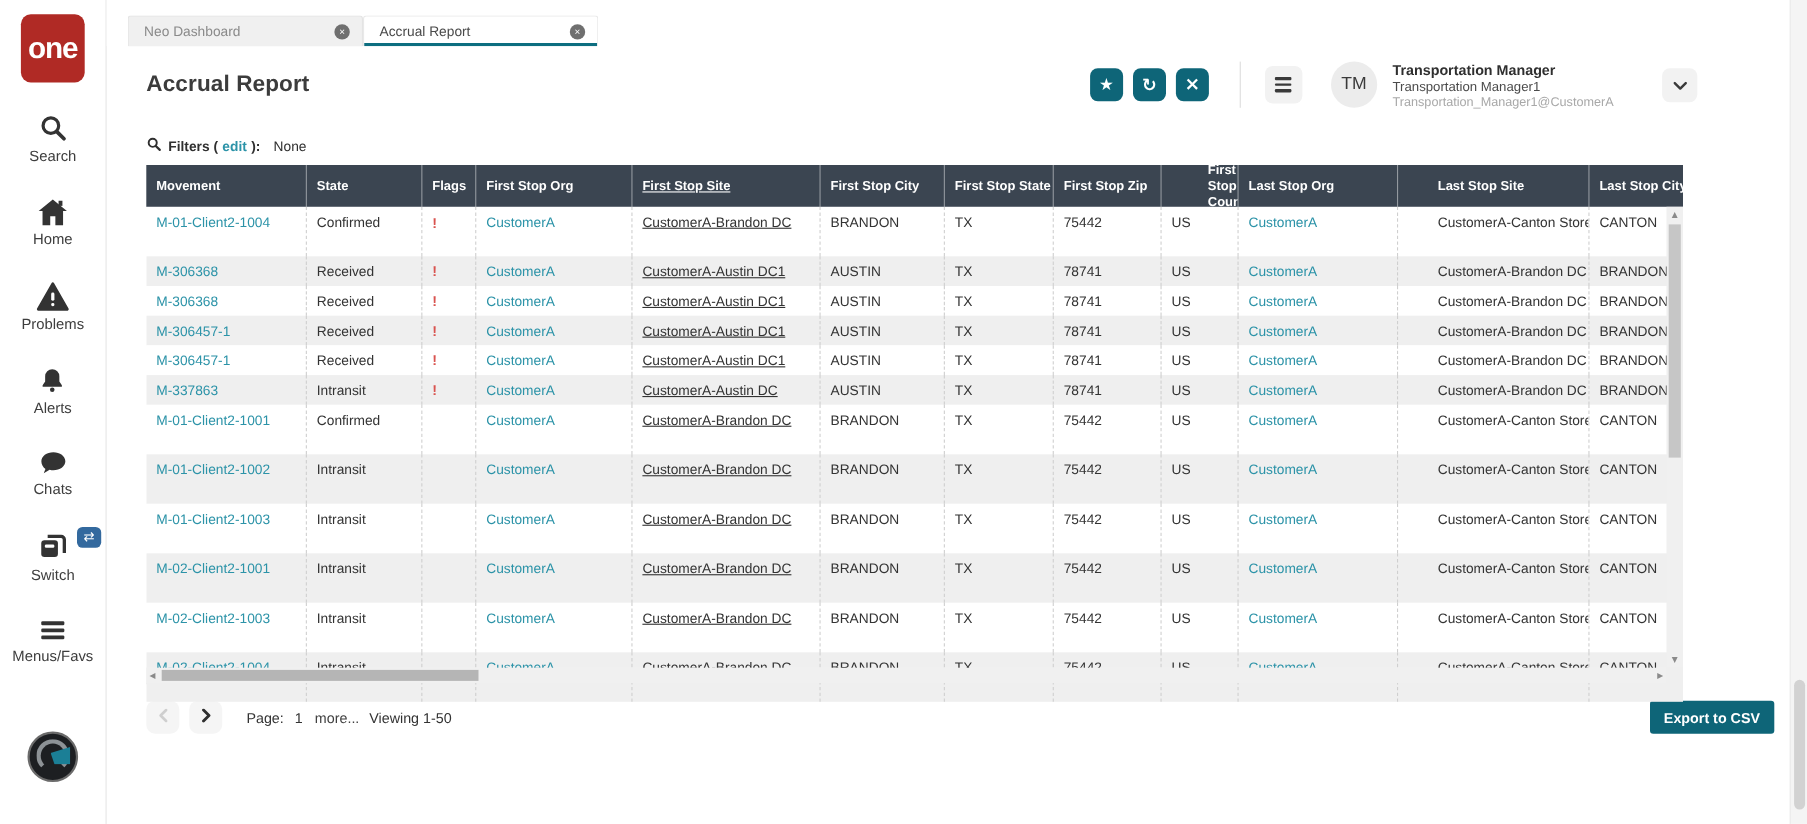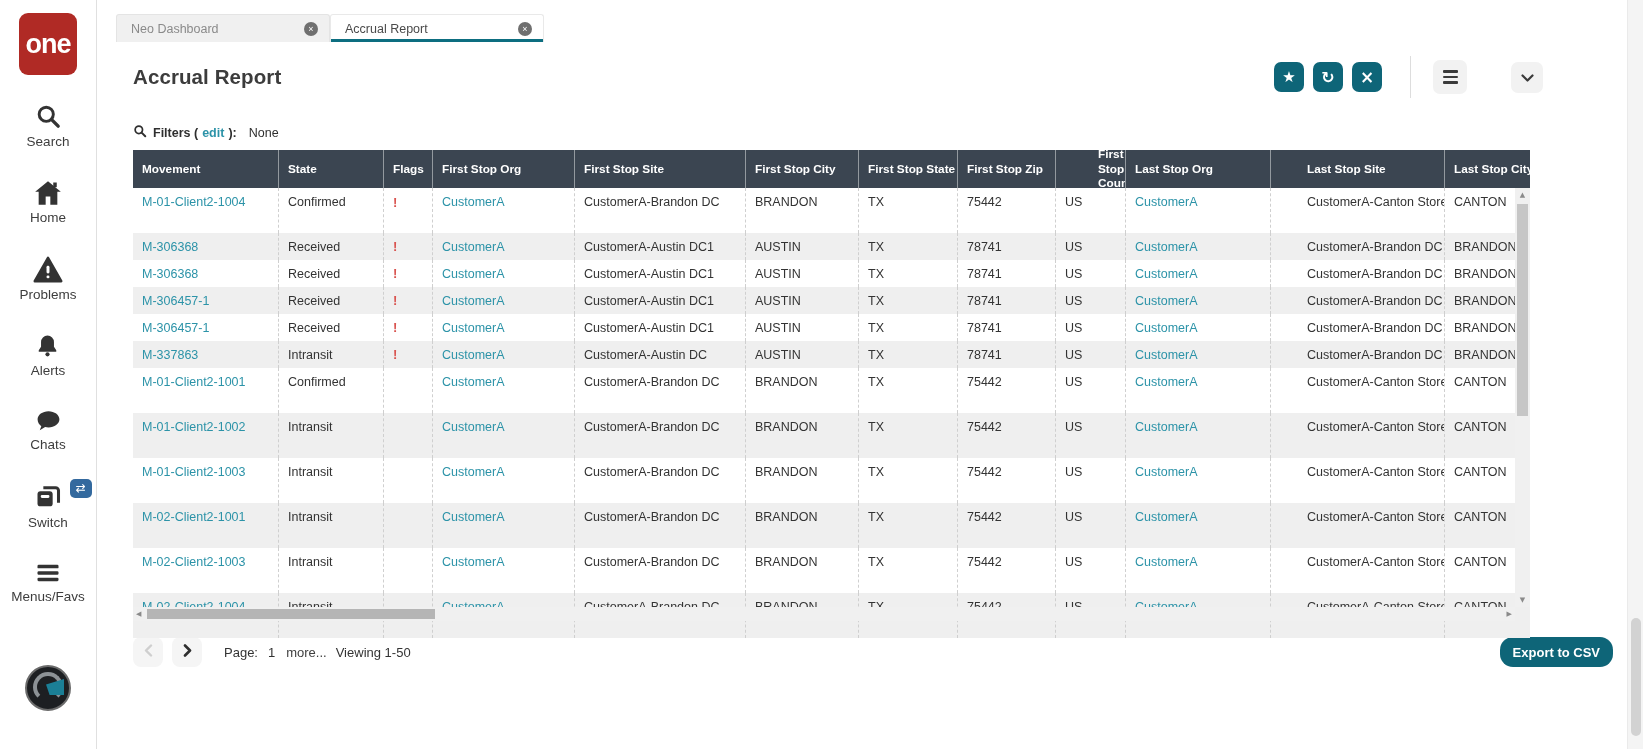--- a/index.html
+++ b/index.html
@@ -91,21 +91,21 @@
   .tr.short { height:27px; } .tr.tall { height:45px; }
   .td { font-size:12.5px; color:#333; display:flex; align-items:center; white-space:nowrap; }
   .tr.tall .td { align-items:flex-start; padding-top:7px; }
   .td:not(:first-child) { border-left:1px dashed #cfcfcf; }
   .cell-link { color:#2c93a8; cursor:pointer; }
   .td.flag { color:#d9534f; font-weight:bold; font-size:13px; }
   .thead .cell:nth-child(1),.tr .cell:nth-child(1){flex:0 0 145px;}
   .thead .cell:nth-child(2),.tr .cell:nth-child(2){flex:0 0 105px;}
   .thead .cell:nth-child(3),.tr .cell:nth-child(3){flex:0 0 49px;}
   .thead .cell:nth-child(4),.tr .cell:nth-child(4){flex:0 0 142px;}
-  .thead .cell:nth-child(5),.tr .cell:nth-child(5){flex:0 0 171px;}
+  .thead .cell:nth-child(5),.tr .cell:nth-child(5){flex:0 0 171px;text-decoration:underline;}
   .thead .cell:nth-child(6),.tr .cell:nth-child(6){flex:0 0 113px;}
   .thead .cell:nth-child(7),.tr .cell:nth-child(7){flex:0 0 99px;}
   .thead .cell:nth-child(8),.tr .cell:nth-child(8){flex:0 0 98px;}
   .thead .cell:nth-child(9),.tr .cell:nth-child(9){flex:0 0 70px;}
   .thead .cell:nth-child(10),.tr .cell:nth-child(10){flex:0 0 145px;}
   .thead .cell:nth-child(11),.tr .cell:nth-child(11){flex:0 0 174px;padding-left:36px;}
   .thead .cell:nth-child(12),.tr .cell:nth-child(12){flex:1;}
 
   .vscroll { position:absolute; right:0; top:0; width:15px; height:calc(100% - 14px);
              background:#f0f0f0; z-index:3; }
@@ -122,21 +122,21 @@
 
   
   .footer { display:flex; align-items:center; margin-top:15px; width:1480px; }
   .pg-btn { width:30px; height:30px; border:none; border-radius:8px; background:#f5f5f5;
             cursor:pointer; display:flex; align-items:center; justify-content:center; }
   .pg-btn + .pg-btn { margin-left:9px; }
   .pg-label { margin-left:22px; font-size:13px; color:#333; }
   .pg-num { margin-left:10px; font-size:13px; color:#333; }
   .pg-more { margin-left:11px; font-size:13px; color:#404040; cursor:pointer; text-decoration:none; }
   .pg-viewing { margin-left:9px; font-size:13px; color:#333; }
-  .export-btn { margin-left:auto; height:30px; padding:0 13px; border:none; border-radius:13px;
+  .export-btn { margin-left:auto; height:30px; padding:0 13px; border:none; border-radius:3px;
                 background:#0e6578; color:#fff; font-size:13px; font-weight:bold; cursor:pointer;
                 font-family:"Liberation Sans",sans-serif; }
 </style>
 </head>
 <body>
 
 <div class="app">
 
   <aside>
     <div class="logo">one</div>
@@ -245,20 +245,28 @@
         <button class="act">
             <span class="g-close">×</span>
           </button>
       </div>
       <div class="hdr-divider"></div>
       <button class="menu-btn">
           <i></i>
           <i></i>
           <i></i>
         </button>
+      <div class="user">
+        <div class="avatar">TM</div>
+        <div class="user-text">
+          <div class="u-role">Transportation Manager</div>
+          <div class="u-name">Transportation Manager1</div>
+          <div class="u-email">Transportation_Manager1@CustomerA</div>
+        </div>
+      </div>
       <button class="chev-btn">
         <span><svg width="13" height="8" viewBox="0 0 13 8">
               <polyline points="1.5,1.5 6.5,6.5 11.5,1.5" fill="none" stroke="#3a3a3a" stroke-width="2.2" stroke-linecap="round" stroke-linejoin="round"></polyline>
             </svg></span>
       </button>
     </header>
 
     <section class="content">
       <div class="filters">
         <span style="margin-right:2px;"><svg width="14" height="14" viewBox="0 0 24 24">

